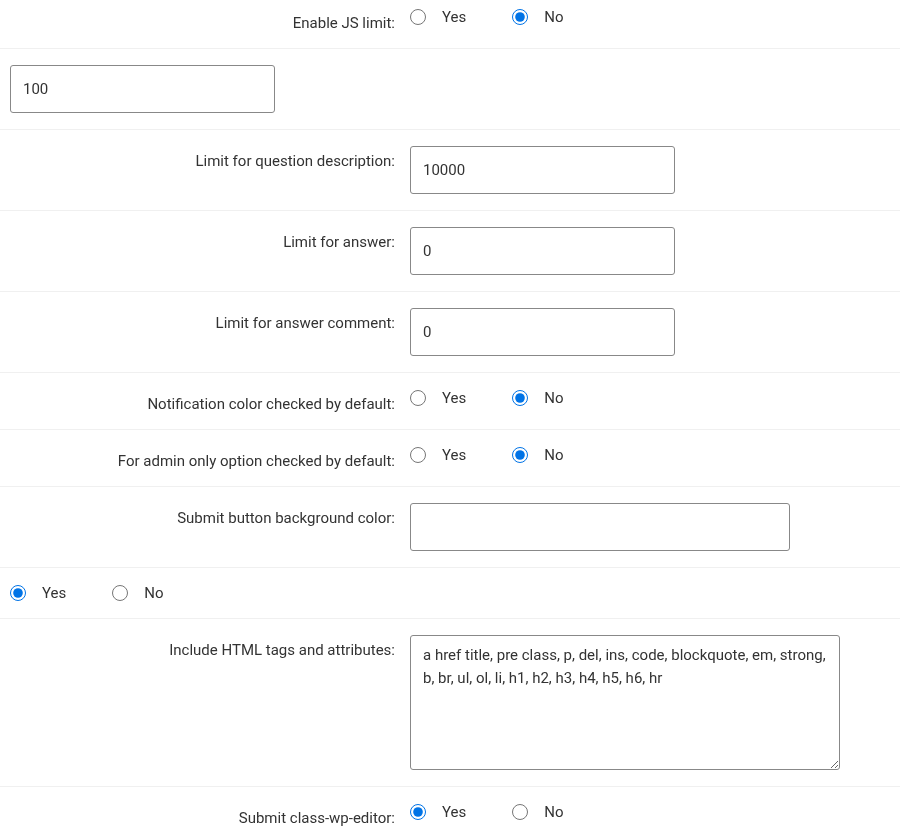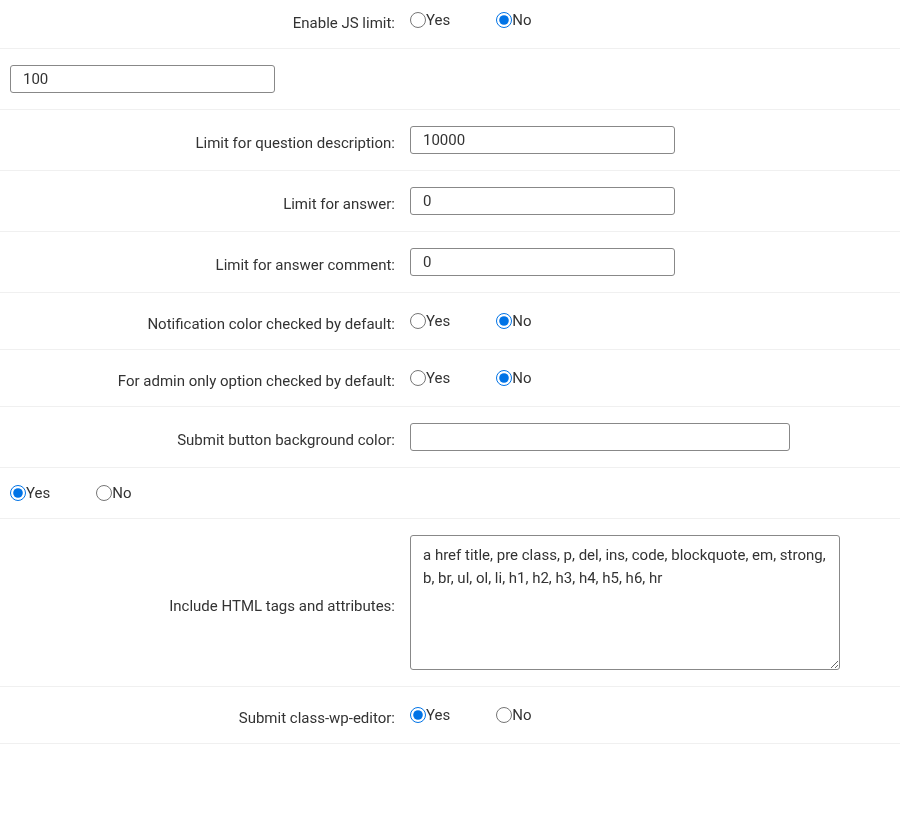--- a/index.html
+++ b/index.html
@@ -9,21 +9,21 @@
     }
     body {
       font-family: -apple-system, BlinkMacSystemFont, "Segoe UI", Roboto, "Helvetica Neue", Arial, sans-serif;
       font-size: 15px;
       color: #333;
       background: #fff;
       width: 900px;
     }
     .form-row {
       display: flex;
-      align-items: center;
+      align-items: flex-start;
       padding: 16px 10px;
       border-bottom: 1px solid #f0f0f0;
     }
     .form-row:first-child {
       padding-top: 8px;
     }
     .form-label {
       width: 400px;
       text-align: right;
       padding-right: 15px;
@@ -33,37 +33,37 @@
     }
     .form-control {
       flex: 1;
       display: flex;
       align-items: center;
       gap: 8px;
     }
     .radio-pair {
       display: flex;
       align-items: center;
-      gap: 0;
+      gap: 16px;
       margin-right: 38px;
     }
     input[type="radio"] {
       width: 16px;
       height: 16px;
       accent-color: #0073e6;
       cursor: pointer;
     }
     .radio-label {
       font-size: 15px;
       color: #333;
       cursor: pointer;
     }
     input[type="text"] {
       width: 265px;
-      height: 28px;
+      height: 48px;
       padding: 6px 12px;
       font-size: 15px;
       border: 1px solid #888;
       border-radius: 3px;
       color: #333;
       font-family: inherit;
     }
     input[type="text"].wide {
       width: 380px;
     }

